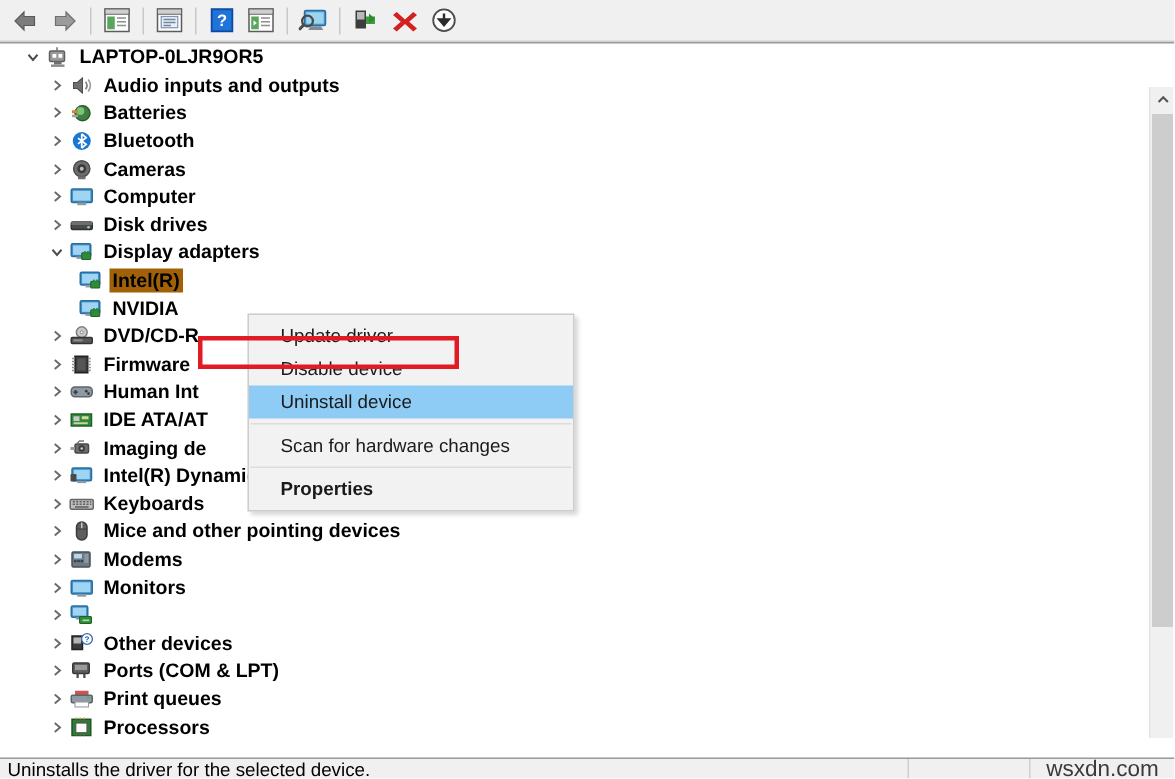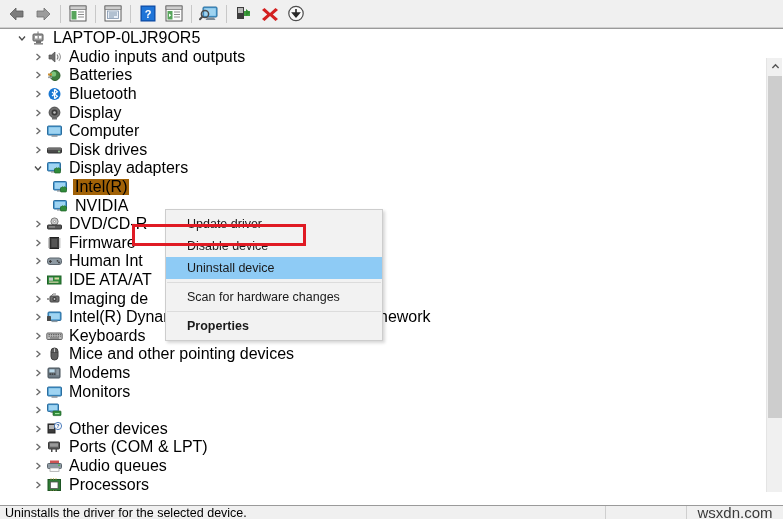--- a/index.html
+++ b/index.html
@@ -76,23 +76,24 @@
   }
   .tw svg { display: block; margin: 0 auto; }
   .t-icon {
     width: 17px;
     flex: 0 0 17px;
     height: 16px;
     margin-right: 4px;
     position: relative;
   }
   .t-label {
-    font-size: 16px;
+    font-size: 13px;
     line-height: 16px;
     padding: 0 2px;
+    font-weight: bold;
   }
   .tree-row.selected .t-label {
     background: #a16207;
   }
   .tree-row.selected {
     background: transparent;
   }
 
   
   .ind0 { padding-left: 14px; }
@@ -374,21 +375,21 @@
           </svg>
       </span>
       <span class="t-icon">
         <svg width="17" height="16" viewBox="0 0 17 16">
           <circle cx="8.5" cy="7.5" r="5.4" fill="#6e6e6e" stroke="#4b4b4b"></circle>
           <circle cx="8.5" cy="7.5" r="3" fill="#3a3a3a"></circle>
           <circle cx="8.5" cy="7.5" r="1.3" fill="#bdbdbd"></circle>
           <rect x="6" y="12.5" width="5" height="2" fill="#6e6e6e"></rect>
         </svg>
       </span>
-      <span class="t-label">Display</span>
+      <span class="t-label">Cameras</span>
     </div>
 
     <div class="tree-row ind1">
       <span class="tw">
         <svg width="10" height="10" viewBox="0 0 10 10">
             <path d="M3.5 2 L7 5 L3.5 8" stroke="#6a6a6a" stroke-width="1.3" fill="none"></path>
           </svg>
       </span>
       <span class="t-icon">
         <svg width="17" height="16" viewBox="0 0 17 16">
@@ -692,21 +693,21 @@
           </svg>
       </span>
       <span class="t-icon">
         <svg width="17" height="16" viewBox="0 0 17 16">
           <rect x="4" y="2.5" width="9" height="3" fill="#cf5353"></rect>
           <rect x="1.5" y="5.5" width="14" height="5" rx="1" fill="#8e9aa3" stroke="#5a646c"></rect>
           <rect x="4" y="10" width="9" height="3.3" fill="#fdfdfd" stroke="#9a9a9a" stroke-width="0.7"></rect>
           <rect x="12" y="6.6" width="2" height="1.3" fill="#53b253"></rect>
         </svg>
       </span>
-      <span class="t-label">Audio queues</span>
+      <span class="t-label">Print queues</span>
     </div>
 
     <div class="tree-row ind1">
       <span class="tw">
         <svg width="10" height="10" viewBox="0 0 10 10">
             <path d="M3.5 2 L7 5 L3.5 8" stroke="#6a6a6a" stroke-width="1.3" fill="none"></path>
           </svg>
       </span>
       <span class="t-icon">
         <svg width="17" height="16" viewBox="0 0 17 16">

